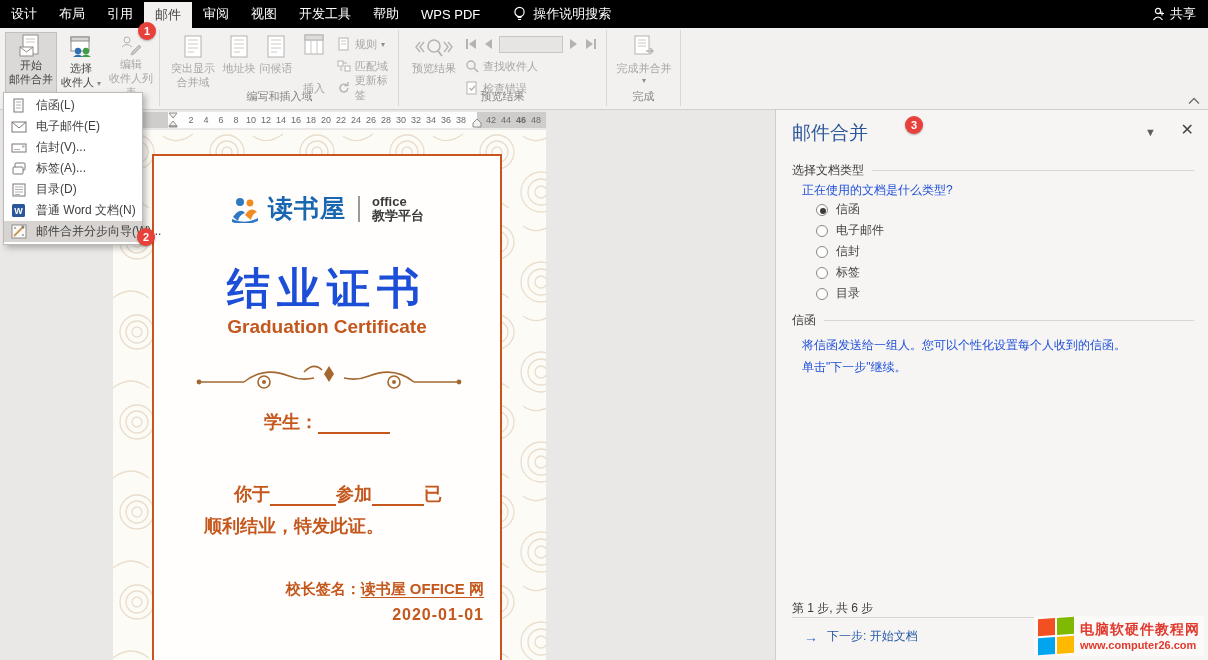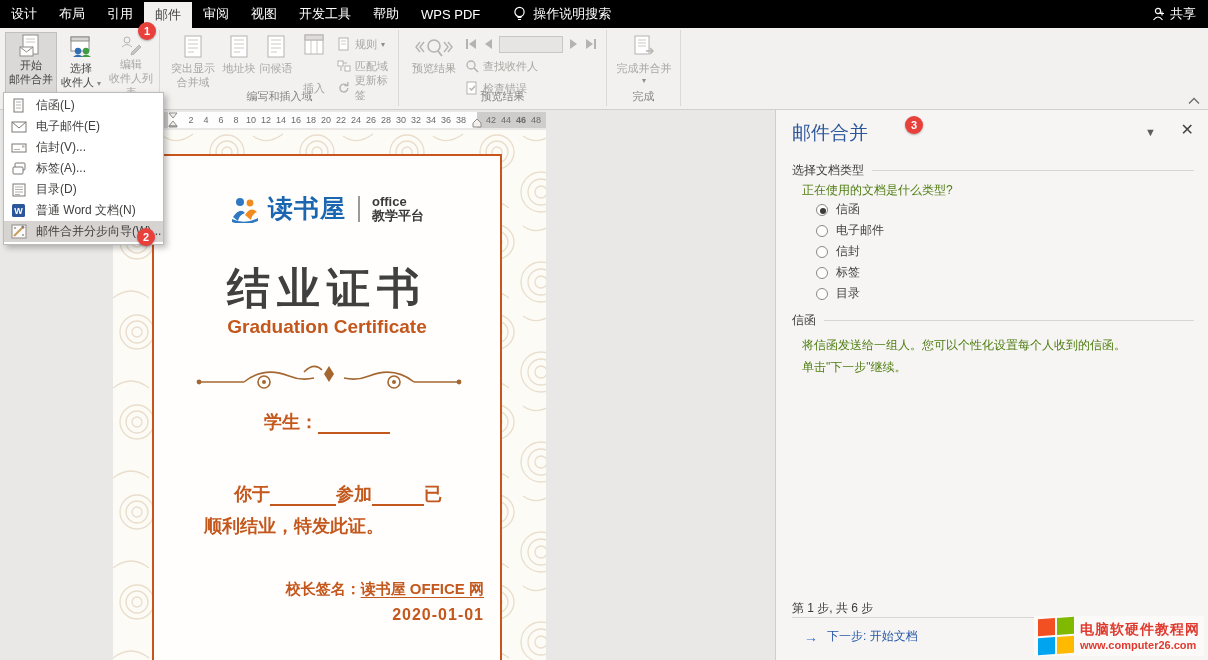--- a/index.html
+++ b/index.html
@@ -24,21 +24,21 @@
     align-items:center; justify-content:flex-start; font-size:11px; color:#444; text-align:center; line-height:1.25; }
   .bigbtn .bicon { height:30px; display:flex; align-items:center; justify-content:center; }
   .bigbtn.pressed { background:#dbd9d7; border:1px solid #c2bfbc; }
   .bigbtn.disabled { color:#a9a6a2; }
   .smallrow { position:absolute; display:flex; align-items:center; gap:4px; font-size:11px; color:#a9a6a2; height:18px; }
   .caret { font-size:8px; color:#8e8b88; }
   .navbox { width:64px; height:17px; background:#e7e5e3; border:1px solid #c9c6c3; }
   .collapse { position:absolute; right:8px; bottom:4px; }
 
   
-  .menu { position:absolute; left:3px; top:92px; width:161px; background:#fff;
+  .menu { position:absolute; left:3px; top:92px; width:140px; background:#fff;
     border:1px solid #bdbab7; box-shadow:3px 3px 6px rgba(0,0,0,.25); z-index:40; padding:2px 0; }
   .mitem { display:flex; align-items:center; gap:9px; height:21px; padding:0 8px 0 6px;
     font-size:12px; color:#3f3e3d; white-space:nowrap; }
   .mitem.hl { background:#d6d3d1; }
   .micon { width:17px; height:17px; flex:0 0 17px; display:flex; align-items:center; justify-content:center; }
 
   
   .badge { position:absolute; width:18px; height:18px; border-radius:50%; background:#e8413c;
     color:#fff; font-size:11px; font-weight:bold; display:flex; align-items:center; justify-content:center;
     z-index:60; box-shadow:0 1px 2px rgba(0,0,0,.3); }
@@ -49,21 +49,21 @@
   .ruler .white { position:absolute; left:55px; top:0; width:309px; height:16px; background:#fdfdfd; }
   .ruler .num { position:absolute; top:3px; width:20px; text-align:center; font-size:9px; color:#6c6a68; }
   .page { position:absolute; left:113px; top:20px; width:433px; height:530px; background:#fdfbf7; }
   .certbox { position:absolute; left:39px; top:24px; width:350px; height:560px;
     background:#fffefd; border:2px solid #c8551d; }
   .cert-logo { position:absolute; left:0; top:36px; width:100%; display:flex; align-items:center; justify-content:center; gap:8px; }
   .brand { font-size:25px; font-weight:bold; color:#1a66b0; letter-spacing:1px; }
   .logo-div { width:2px; height:26px; background:#9a9a9a; margin:0 4px; }
   .platform { font-size:13px; font-weight:bold; color:#3a3a3a; line-height:1.05; }
   .cert-title { position:absolute; left:0; top:104px; width:100%; text-align:center;
-    font-size:43px; font-weight:bold; color:#404040; letter-spacing:7px; }
+    font-size:43px; font-weight:bold; color:#1d4ed8; letter-spacing:7px; }
   .cert-sub { position:absolute; left:0; top:160px; width:100%; text-align:center;
     font-size:19px; font-weight:bold; color:#c3571c; }
   .flourish { position:absolute; left:40px; top:204px; }
   .cert-student { position:absolute; left:0; top:254px; width:100%; text-align:center;
     font-size:18px; font-weight:bold; color:#c3571c; }
   .blank { display:inline-block; border-bottom:2px solid #c3571c; height:16px; vertical-align:bottom; }
   .cert-line1 { position:absolute; left:80px; top:326px; font-size:18px; font-weight:bold; color:#c3571c; }
   .cert-line2 { position:absolute; left:50px; top:358px; font-size:18px; font-weight:bold; color:#c3571c; }
   .cert-sign { position:absolute; right:16px; top:424px; font-size:15px; font-weight:bold; color:#c3571c; }
   .cert-sign u { text-underline-offset:3px; }
@@ -71,21 +71,21 @@
 
   
   .pane { position:absolute; left:775px; top:110px; width:433px; height:550px;
     background:#f6f5f3; border-left:1px solid #d0cecc; }
   .pane-title { position:absolute; left:16px; top:10px; font-size:19px; color:#2b579a; }
   .pane-caret { position:absolute; right:52px; top:16px; color:#5f5d5b; font-size:11px; }
   .pane-close { position:absolute; right:14px; top:10px; color:#444; font-size:16px; }
   .sect { position:absolute; left:16px; right:14px; display:flex; align-items:center; gap:8px;
     font-size:12px; color:#3b3a39; }
   .sect .hline { flex:1; height:1px; background:#d8d6d3; }
-  .ptext { position:absolute; left:26px; right:16px; font-size:12px; color:#4d7c0f; }
+  .ptext { position:absolute; left:26px; right:16px; font-size:12px; color:#1d4ed8; }
   .radio-row { position:absolute; left:40px; display:flex; align-items:center; gap:8px; font-size:12px; color:#444; }
   .rdot { width:12px; height:12px; border-radius:50%; border:1px solid #8a8885; background:#fdfdfd; position:relative; }
   .radio-row.checked .rdot::after { content:""; position:absolute; left:3px; top:3px; width:6px; height:6px;
     border-radius:50%; background:#3b3a39; }
   .stepline { position:absolute; left:16px; right:14px; top:507px; height:1px; background:#d8d6d3; }
   .step-status { position:absolute; left:16px; top:490px; font-size:12px; color:#3b3a39; }
   .next-link { position:absolute; left:28px; top:518px; display:flex; align-items:center; gap:9px;
     font-size:12px; color:#2457a8; }
   .next-arrow { color:#2e6ccb; font-size:14px; font-weight:bold; }
 

